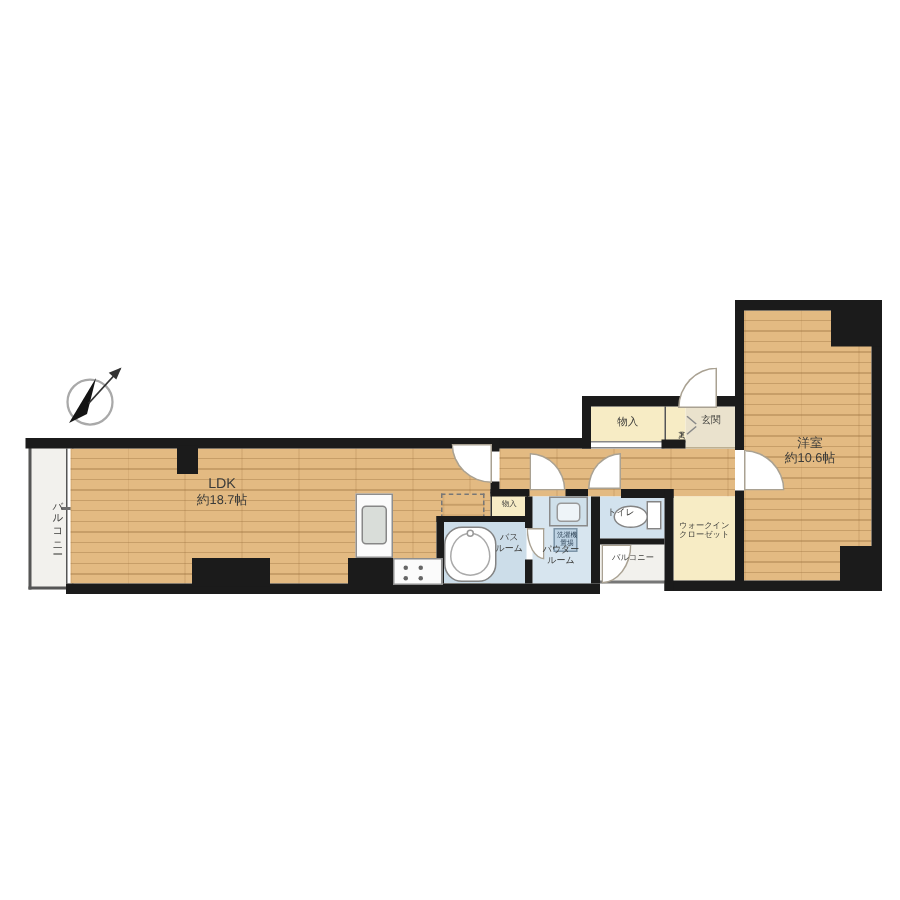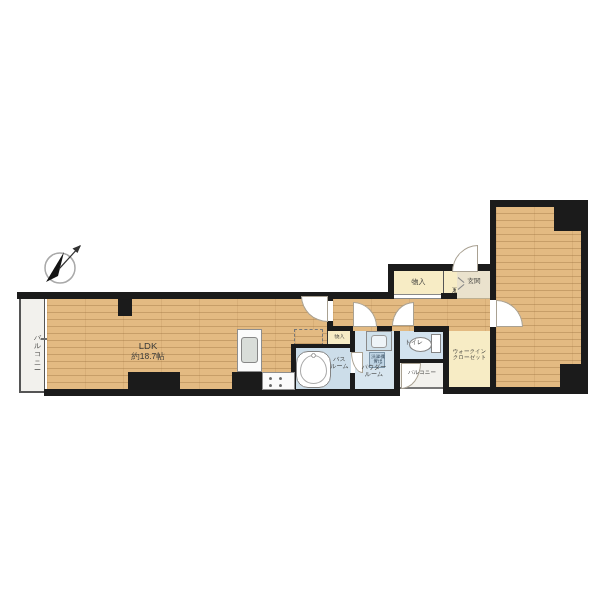--- a/index.html
+++ b/index.html
@@ -123,25 +123,29 @@
   <div class="abs" style="left:369px;top:352px;width:16px;height:16px;background:#bfd4e4;border:1px solid #7d95a8;">
     <div class="lbl f45 abs" style="left:0;top:2px;width:16px;color:#2e4356;">
       <span>洗濯機</span><br>
       <span>置場</span>
     </div>
   </div>
 
   <div class="abs" style="left:458px;top:277px;width:8px;height:1px;background:#888;transform:rotate(40deg);transform-origin:left center;"></div>
   <div class="abs" style="left:458px;top:289px;width:8px;height:1px;background:#888;transform:rotate(-40deg);transform-origin:left center;"></div>
 
-  <div class="lbl abs" style="left:104px;top:341px;width:88px;">
+  <div class="lbl abs" style="left:104px;top:318px;width:88px;">
     <div class="f9">LDK</div>
     <div class="f8">約18.7帖</div>
   </div>
 
+  <div class="lbl abs" style="left:500px;top:291px;width:80px;">
+    <div class="f8">洋室</div>
+    <div class="f8">約10.6帖</div>
+  </div>
 
   <div class="lbl vert f7 abs" style="left:25px;top:314px;height:66px;width:16px;">バルコニー</div>
 
   <div class="lbl f7 abs" style="left:394px;top:278px;width:49px;">物入</div>
 
   <div class="lbl vert f45 abs" style="left:445px;top:273px;height:21px;width:11px;letter-spacing:0;">下足入</div>
 
   <div class="lbl f65 abs" style="left:459px;top:277px;width:30px;">玄関</div>
 
   <div class="lbl f6 abs" style="left:400px;top:339px;width:28px;">トイレ</div>

